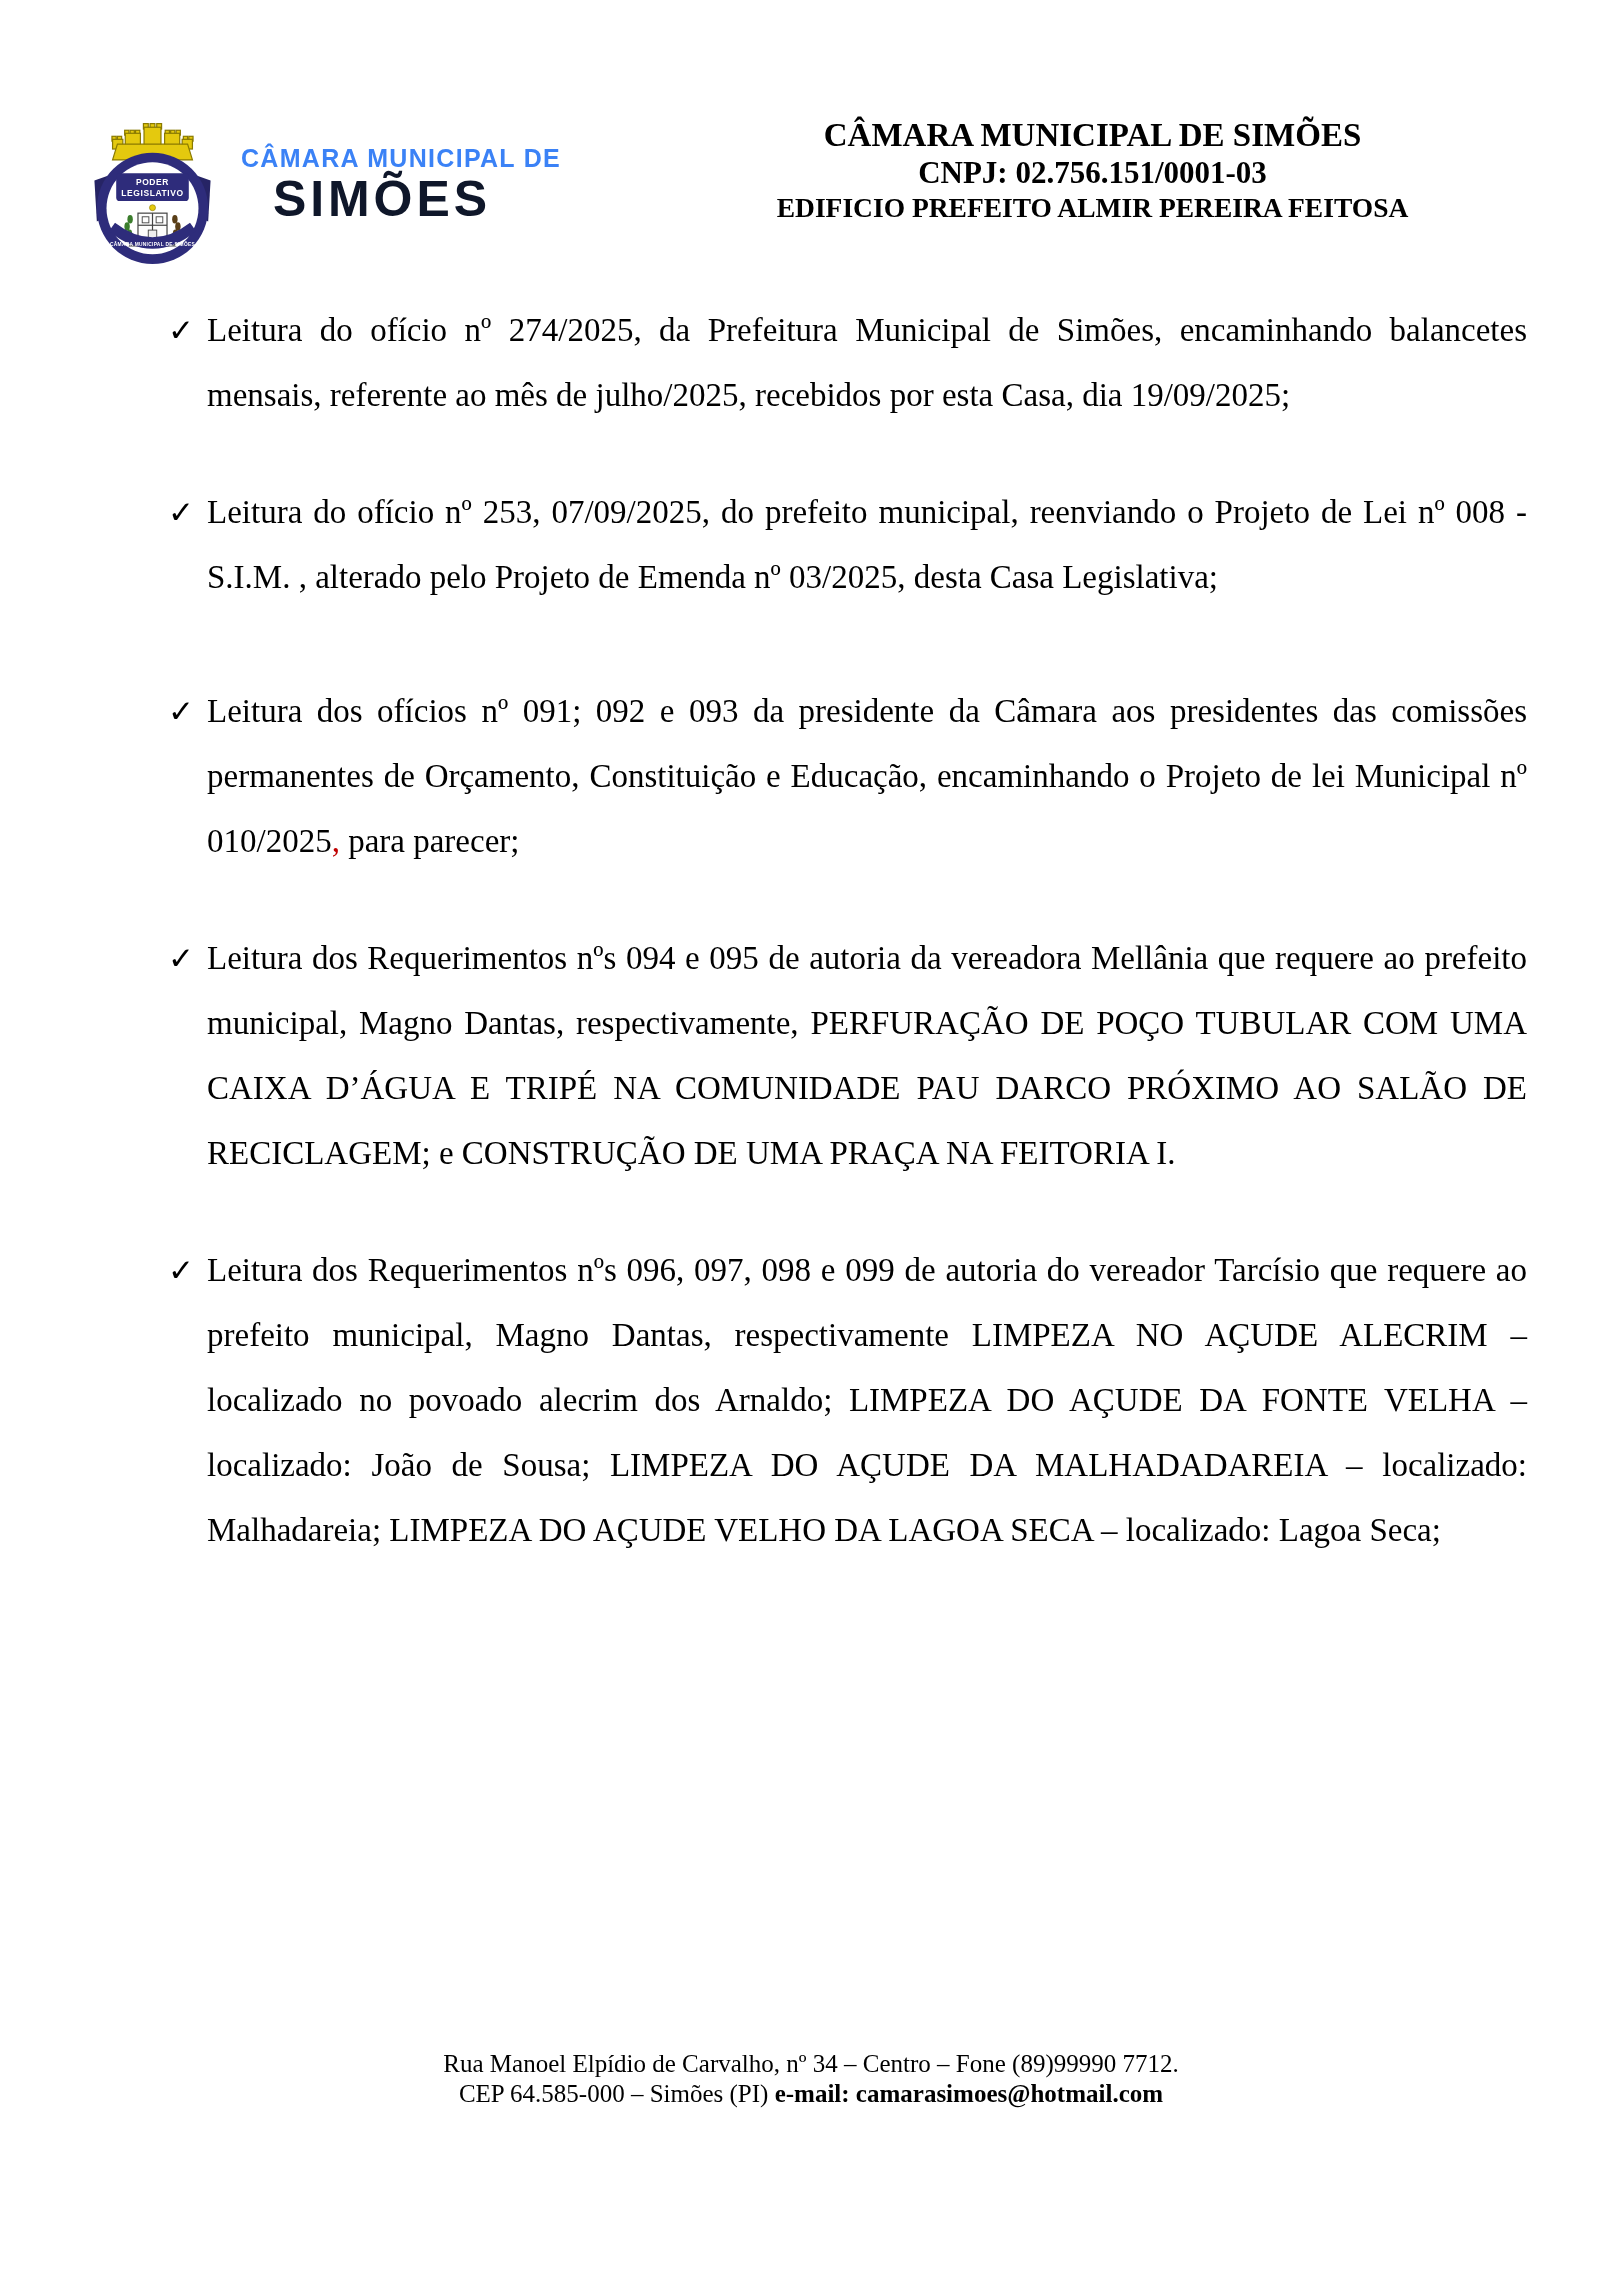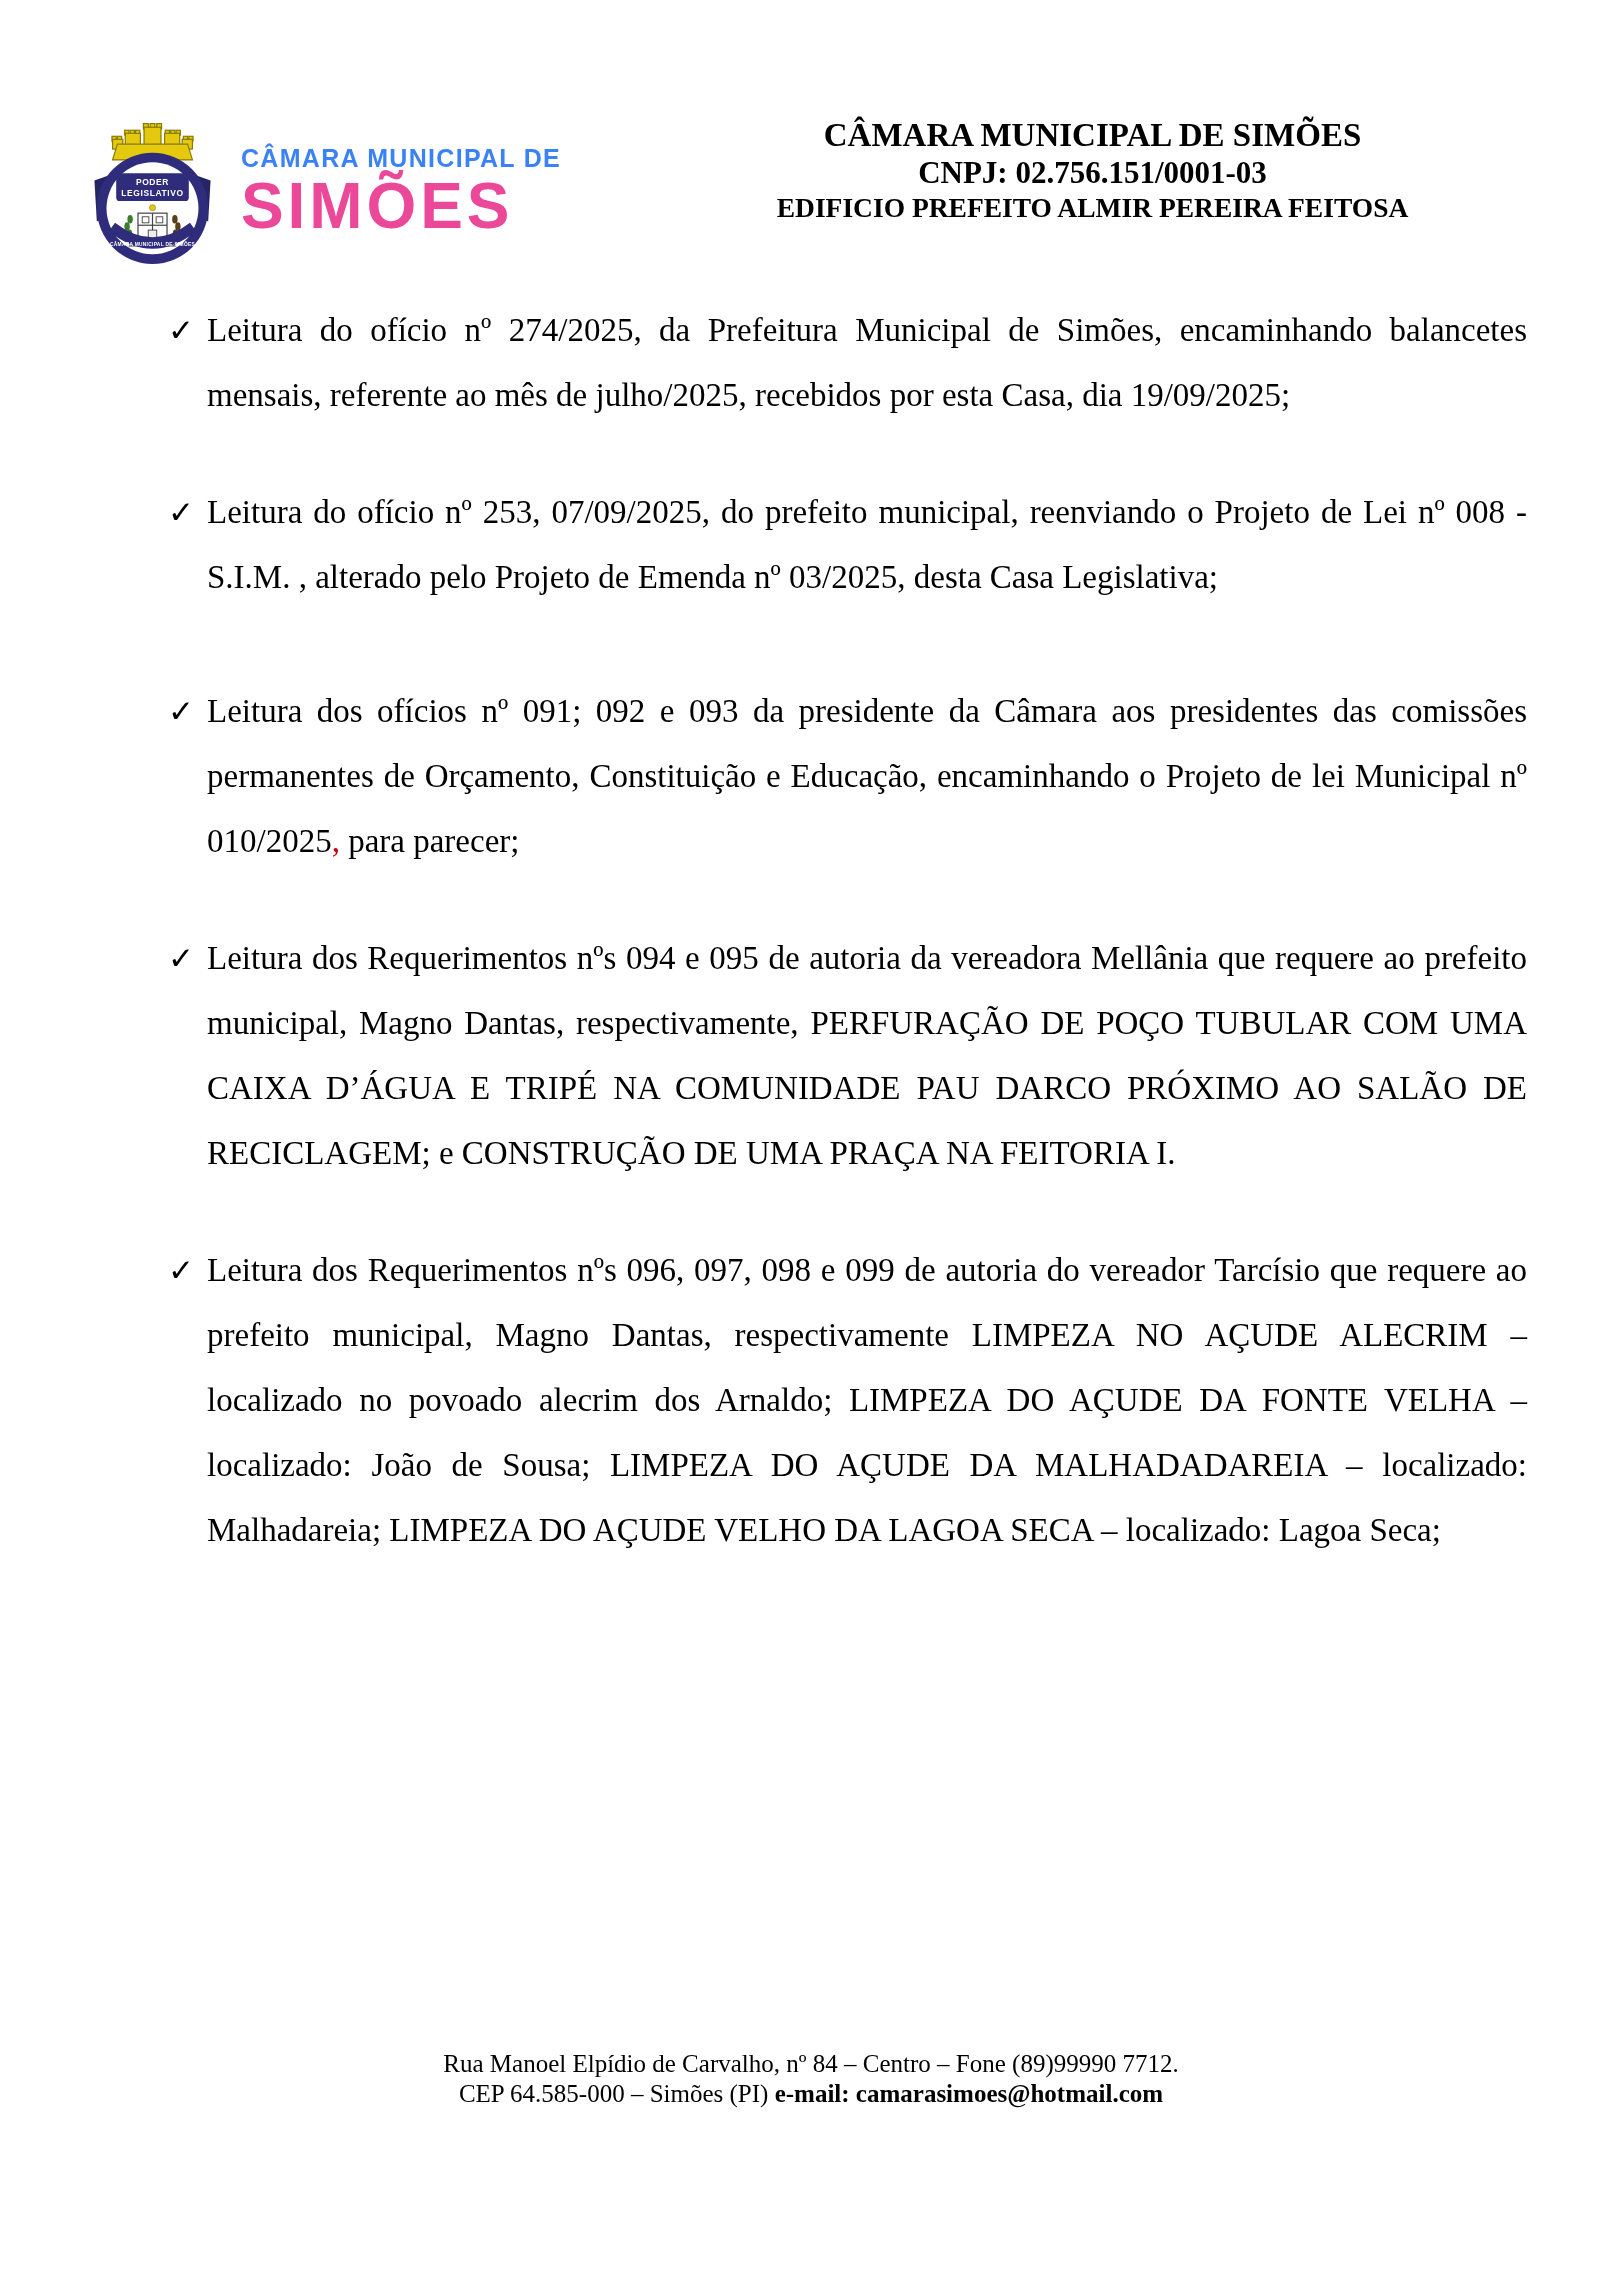--- a/index.html
+++ b/index.html
@@ -16,22 +16,22 @@
   
   .crest{position:absolute;left:92px;top:120px;}
   .logo-text{position:absolute;left:241px;top:144px;}
   .logo-small{
     font-family:"Liberation Sans","DejaVu Sans",sans-serif;
     font-weight:bold;font-size:25px;letter-spacing:1.3px;color:#3b82f6;
     white-space:nowrap;
   }
   .logo-big{
     font-family:"Liberation Sans","DejaVu Sans",sans-serif;
-    font-weight:bold;font-size:64px;letter-spacing:3.9px;line-height:1;
-    margin-top:1.3px;color:#ec4899;white-space:nowrap;
+    font-weight:bold;font-size:50px;letter-spacing:3.9px;line-height:1;
+    margin-top:1.3px;color:#0f172a;white-space:nowrap;margin-left:32px;
   }
   .org-block{
     position:absolute;left:746px;top:116px;width:693px;
     text-align:center;font-weight:bold;
   }
   .org-name{font-size:33px;line-height:38px;white-space:nowrap;}
   .org-cnpj{font-size:31px;line-height:37px;white-space:nowrap;}
   .org-building{font-size:27.5px;line-height:33px;white-space:nowrap;}
 
   
@@ -173,18 +173,18 @@
     </div>
 
     <div class="item">
       <span class="check">✓</span>
       <span>Leitura dos Requerimentos nºs 096, 097, 098 e 099 de autoria do vereador Tarcísio que requere ao prefeito municipal, Magno Dantas, respectivamente LIMPEZA NO AÇUDE ALECRIM – localizado no povoado alecrim dos Arnaldo; LIMPEZA DO AÇUDE DA FONTE VELHA – localizado: João de Sousa; LIMPEZA DO AÇUDE DA MALHADADAREIA – localizado: Malhadareia; LIMPEZA DO AÇUDE VELHO DA LAGOA SECA – localizado: Lagoa Seca;</span>
     </div>
 
   </main>
 
   <footer class="footer">
-    <div>Rua Manoel Elpídio de Carvalho, nº 84 – Centro – Fone (89)99990 7712.</div>
+    <div>Rua Manoel Elpídio de Carvalho, nº 34 – Centro – Fone (89)99990 7712.</div>
     <div><span>CEP 64.585-000 – Simões (PI) </span><span class="email">e-mail: camarasimoes@hotmail.com</span></div>
   </footer>
 
 </div>
 
 
 </body></html>

